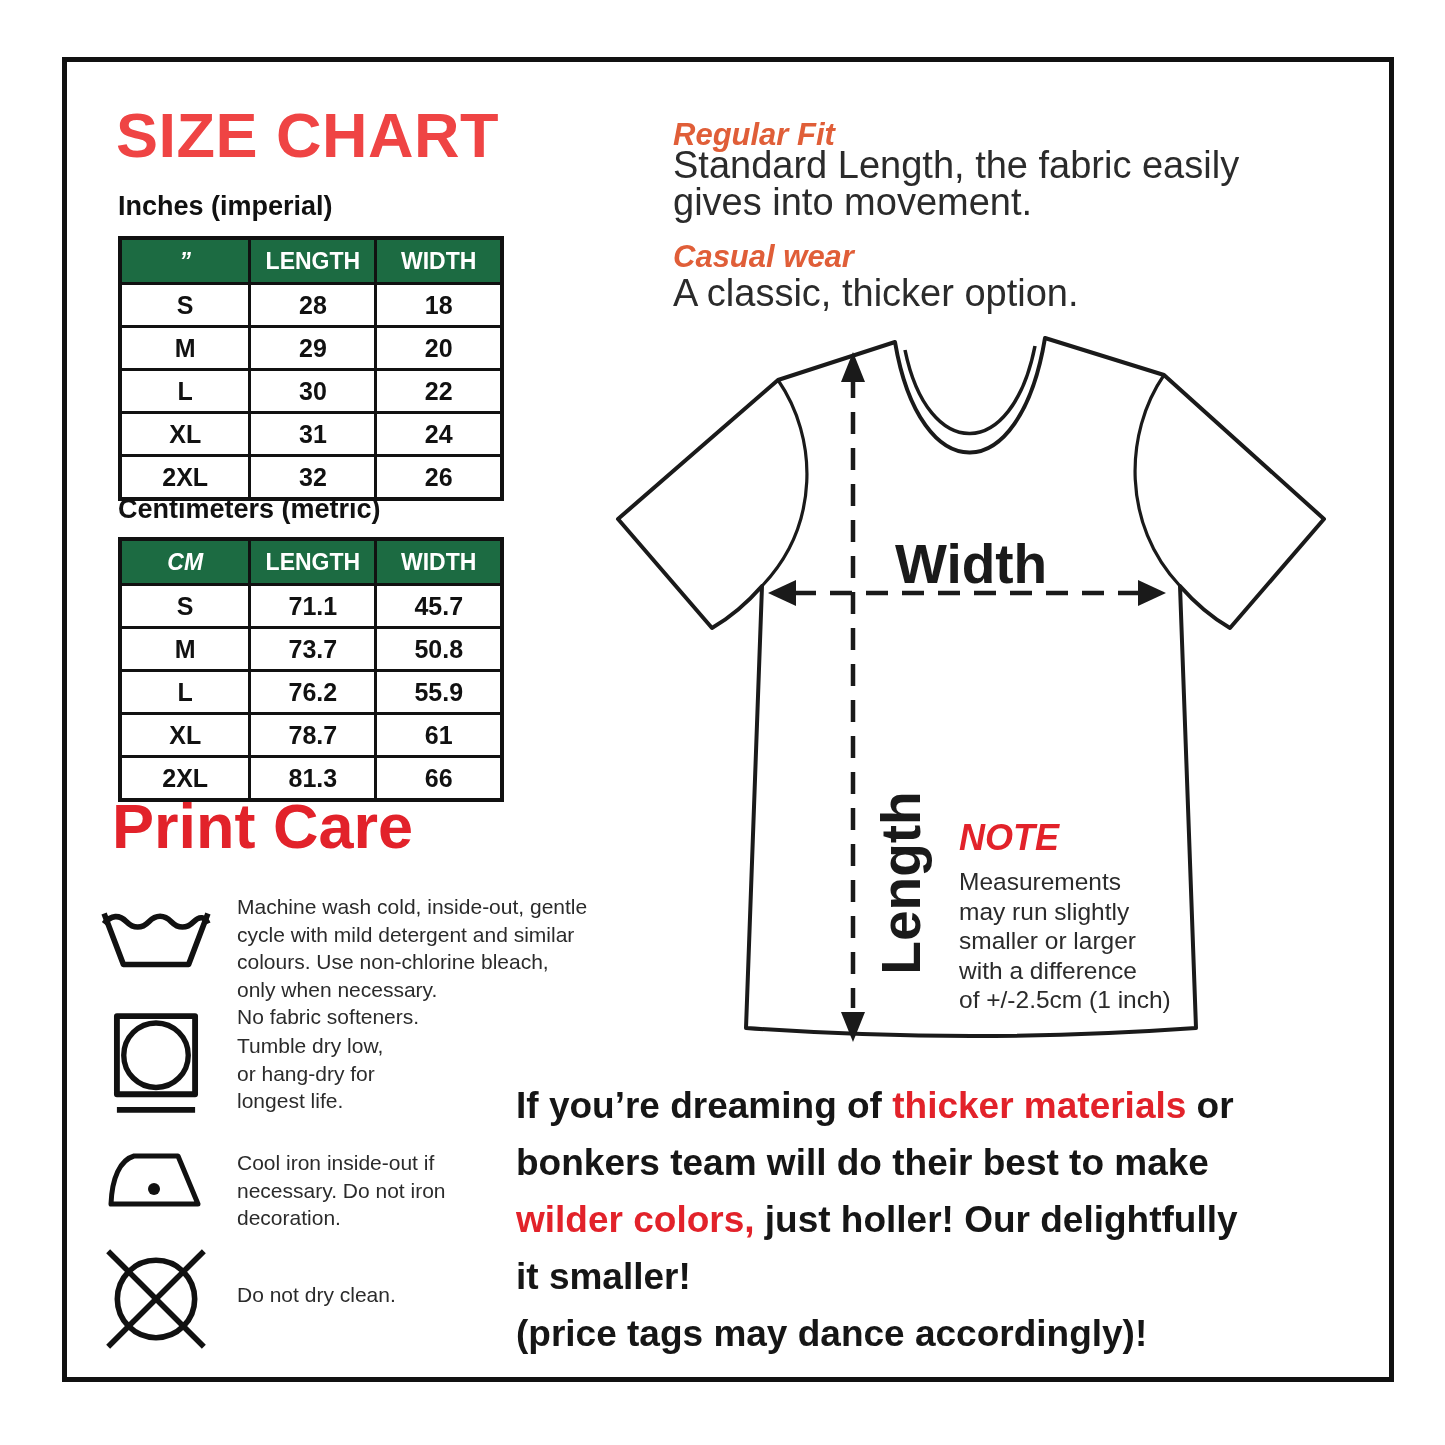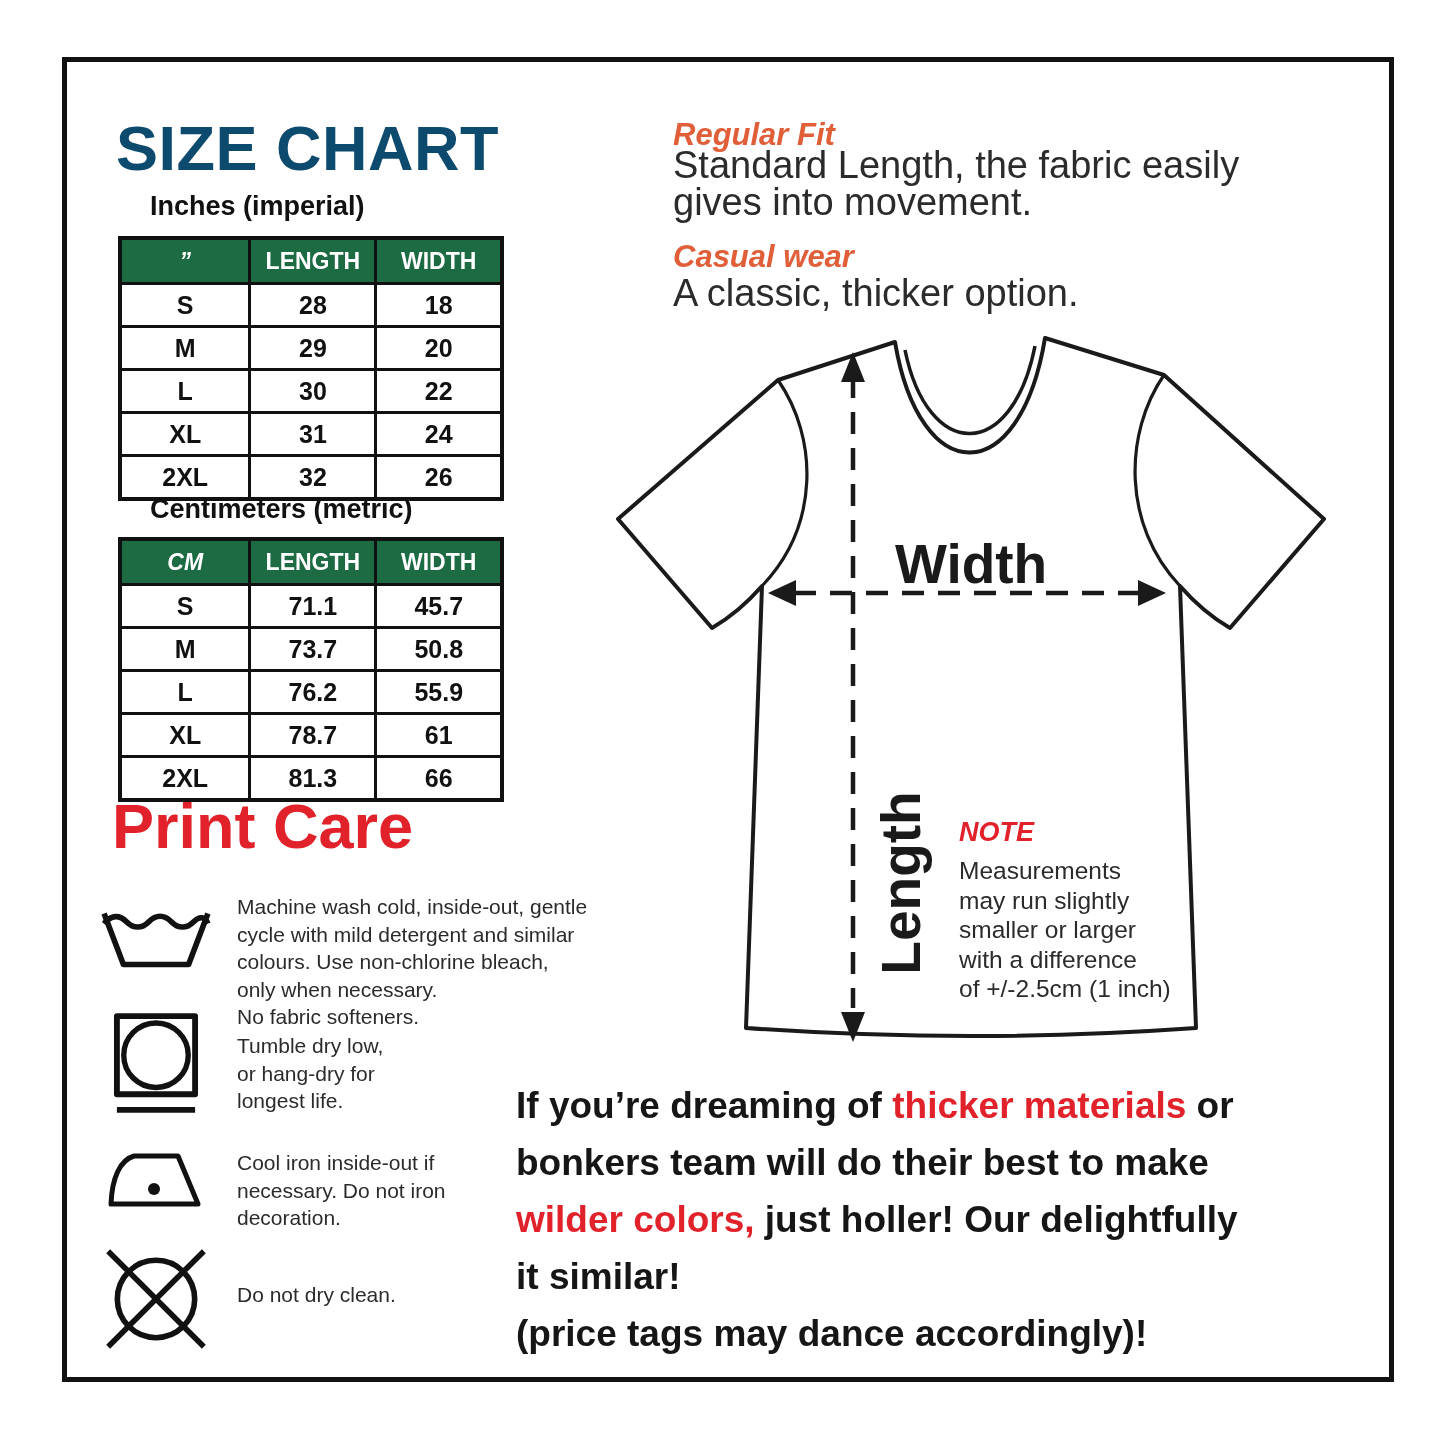--- a/index.html
+++ b/index.html
@@ -1,23 +1,23 @@
 <!DOCTYPE html>
 <html><head>
 <meta charset="utf-8">
 <style>
   html,body{margin:0;padding:0;background:#fff;}
   .canvas{position:relative;width:1445px;height:1445px;background:#fff;overflow:hidden;
           font-family:"Liberation Sans",sans-serif;color:#231F20;}
   .frame{position:absolute;left:62px;top:57px;width:1322px;height:1315px;border:5px solid #111;}
 
   
-  .page-title{position:absolute;left:116px;top:112px;font-size:63px;font-weight:800;
-              letter-spacing:.5px;color:#0c4a6e;white-space:nowrap;}
-  .section-label{position:absolute;left:118px;font-size:27px;font-weight:700;color:#111;white-space:nowrap;margin-left:32px;}
+  .page-title{position:absolute;left:116px;top:99px;font-size:63px;font-weight:800;
+              letter-spacing:.5px;color:#ef4444;white-space:nowrap;}
+  .section-label{position:absolute;left:118px;font-size:27px;font-weight:700;color:#111;white-space:nowrap;}
   #inches-label{top:191px;} #cm-label{top:494px;}
 
   table.size-table{position:absolute;left:118px;width:386px;border-collapse:collapse;
                    table-layout:fixed;border:4px solid #111;}
   #inches-table{top:236px;} #cm-table{top:537px;}
   table.size-table th{background:#1C6B42;color:#fff;font-size:23px;font-weight:700;
                       height:42px;border:3px solid #111;text-align:center;padding:0;}
   table.size-table th:first-child{font-style:italic;}
   table.size-table td{font-size:25px;font-weight:700;color:#111;height:40px;
                       border:3px solid #111;text-align:center;padding:0;background:#fff;}
@@ -33,21 +33,21 @@
   .fit-heading{position:absolute;left:673px;font-size:31px;font-weight:700;font-style:italic;
                color:#E05E38;white-space:nowrap;}
   .fit-body{position:absolute;left:673px;width:655px;font-size:38px;line-height:36.5px;color:#2b2b2b;}
 
   .tshirt-svg{position:absolute;left:608px;top:332px;width:730px;height:712px;}
 
   .width-label{position:absolute;left:895px;top:532px;font-size:55px;font-weight:800;color:#1a1a1a;white-space:nowrap;}
   .length-label{position:absolute;left:901px;top:883px;transform:translate(-50%,-50%) rotate(-90deg);
                 font-size:55px;font-weight:800;color:#1a1a1a;white-space:nowrap;}
   .note-block{position:absolute;left:959px;top:817px;width:300px;}
-  .note-heading{font-size:27px;font-weight:800;font-style:italic;color:#E2222A;margin-bottom:8px;}
+  .note-heading{font-size:36px;font-weight:800;font-style:italic;color:#E2222A;margin-bottom:8px;}
   .note-text{font-size:24.5px;line-height:29.5px;color:#2b2b2b;white-space:pre-line;}
 
   .closing{position:absolute;left:516px;top:1077px;width:860px;font-size:37px;line-height:57px;
            font-weight:700;color:#161616;}
   .closing .rd{color:#E2222A;}
 </style>
 </head>
 <body>
 
 <div class="canvas">
@@ -218,16 +218,16 @@
 may run slightly
 smaller or larger
 with a difference
 of +/-2.5cm (1 inch)</div>
   </div>
 
   <div class="closing">
       <div><span>If you’re dreaming of </span><span class="rd">thicker materials</span><span> or</span></div>
       <div><span>bonkers team will do their best to make</span></div>
       <div><span class="rd">wilder colors,</span><span> just holler! Our delightfully</span></div>
-      <div><span>it similar!</span></div>
+      <div><span>it smaller!</span></div>
       <div><span>(price tags may dance accordingly)!</span></div>
     </div>
 </div>
 
 </body></html>

